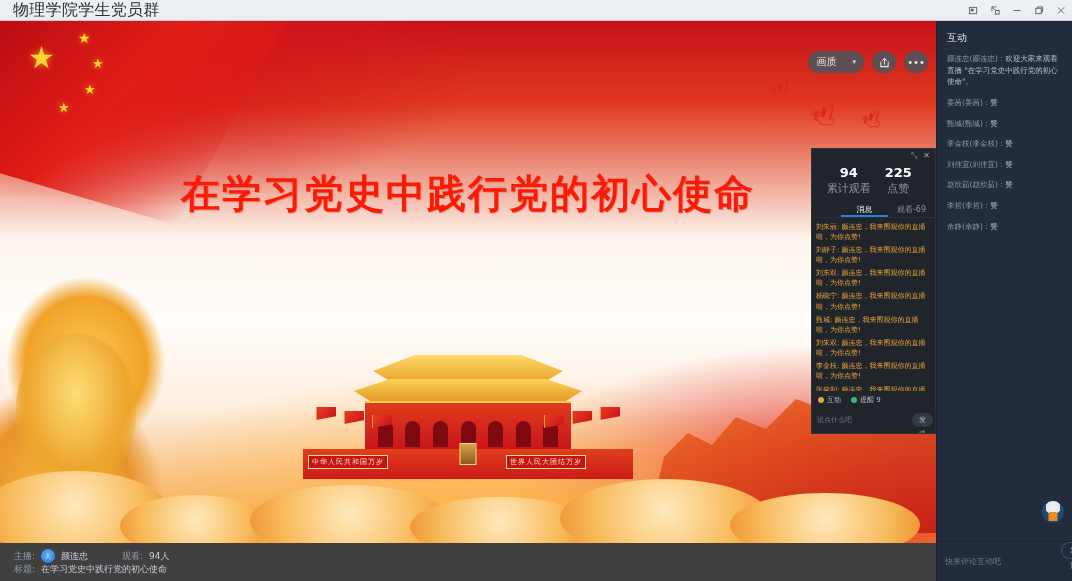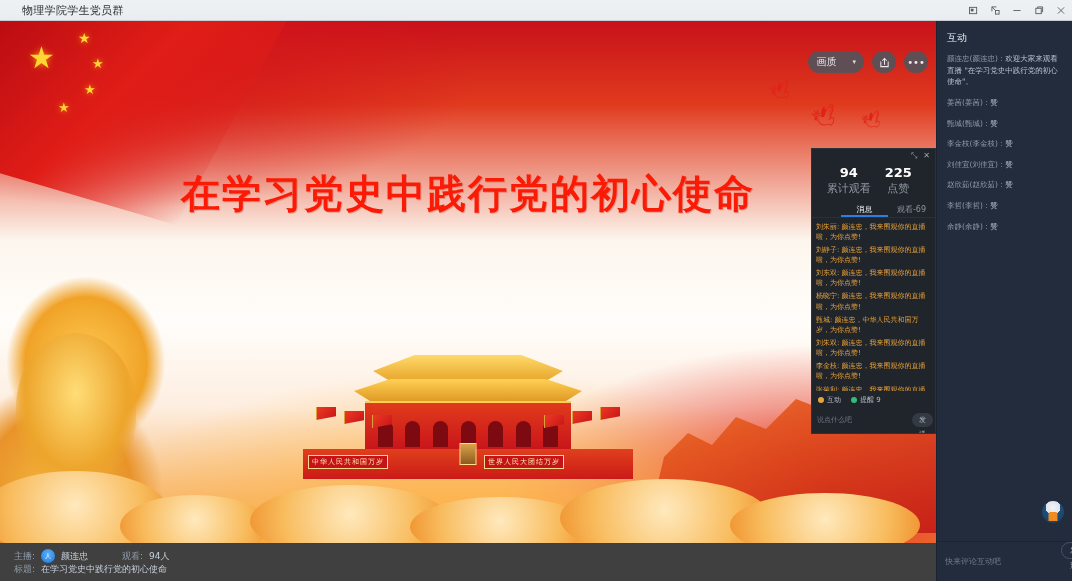--- a/index.html
+++ b/index.html
@@ -12,21 +12,21 @@
   .app { position: relative; width: 1072px; height: 581px; }
 
   
   .titlebar {
     position: absolute; left: 0; top: 0; width: 1072px; height: 21px;
     background: linear-gradient(to bottom, #eef1f4 0%, #e9edf1 100%);
     border-bottom: 1px solid #c9ced4;
     display: flex; align-items: center;
   }
   .titlebar-title {
-    font-size: 11px; color: #2b2f33; margin-left: 22px; letter-spacing: .3px;
+    font-size: 16px; color: #2b2f33; margin-left: 13px; letter-spacing: .3px;
     white-space: nowrap;
   }
   .win-controls {
     position: absolute; right: 0; top: 0; height: 21px;
     display: flex; align-items: center;
   }
   .win-btn {
     width: 22px; height: 21px; display: flex; align-items: center; justify-content: center;
     color: #555c63; font-size: 11px; line-height: 1;
   }
@@ -108,21 +108,21 @@
     position: absolute; left: 50%; transform: translateX(-50%); top: 94px;
     width: 330px; height: 30px; background: linear-gradient(180deg,#e0401d 0%, #cb1a17 100%);
   }
   .gate-banner {
     position: absolute; top: 100px; height: 14px;
     background: #c51319; border: 1px solid #f7d98a;
     color: #ffe9a8; font-size: 7px; line-height: 12px; text-align: center;
     letter-spacing: 1px; white-space: nowrap; padding: 0 3px;
   }
   .gate-banner.left { left: 50%; margin-left: -160px; }
-  .gate-banner.right { left: 50%; margin-left: 16px; }
+  .gate-banner.right { left: 50%; margin-left: 38px; }
   .gate-sun {
     position: absolute; left: 50%; top: 62px; transform: translate(-50%,-50%);
     width: 64px; height: 64px; border-radius: 50%;
     background: radial-gradient(circle, rgba(255,255,230,.95) 0%, rgba(255,216,120,.55) 40%, rgba(255,190,70,0) 72%);
   }
   .flags-row { position: absolute; top: 52px; width: 100%; height: 40px; }
   .mini-flag {
     position: absolute; width: 20px; height: 13px; background: linear-gradient(135deg,#ef3b21,#c5121a);
     clip-path: polygon(0 0, 100% 0, 100% 72%, 0 100%);
   }
@@ -373,21 +373,21 @@
       </div>
       <div class="fp-tabs">
         <div class="fp-tab active">消息</div>
         <div class="fp-tab">观看-69</div>
       </div>
       <div class="fp-msgs">
         <div class="fp-msg">刘朱丽: 颜连忠，我来围观你的直播啦，为你点赞!</div>
         <div class="fp-msg">刘静子: 颜连忠，我来围观你的直播啦，为你点赞!</div>
         <div class="fp-msg">刘东双: 颜连忠，我来围观你的直播啦，为你点赞!</div>
         <div class="fp-msg">杨晓宁: 颜连忠，我来围观你的直播啦，为你点赞!</div>
-        <div class="fp-msg">甄城: 颜连忠，中华人民共和国万岁，为你点赞!</div>
+        <div class="fp-msg">甄城: 颜连忠，我来围观你的直播啦，为你点赞!</div>
         <div class="fp-msg">刘朱双: 颜连忠，我来围观你的直播啦，为你点赞!</div>
         <div class="fp-msg">李金枝: 颜连忠，我来围观你的直播啦，为你点赞!</div>
         <div class="fp-msg">张菊利: 颜连忠，我来围观你的直播啦，为你点赞!</div>
 
       </div>
       <div class="fp-filters">
         <div class="fp-filter">
           <span class="dot" style="background:#e8a33a"></span>
           <span>互动</span>
         </div>

